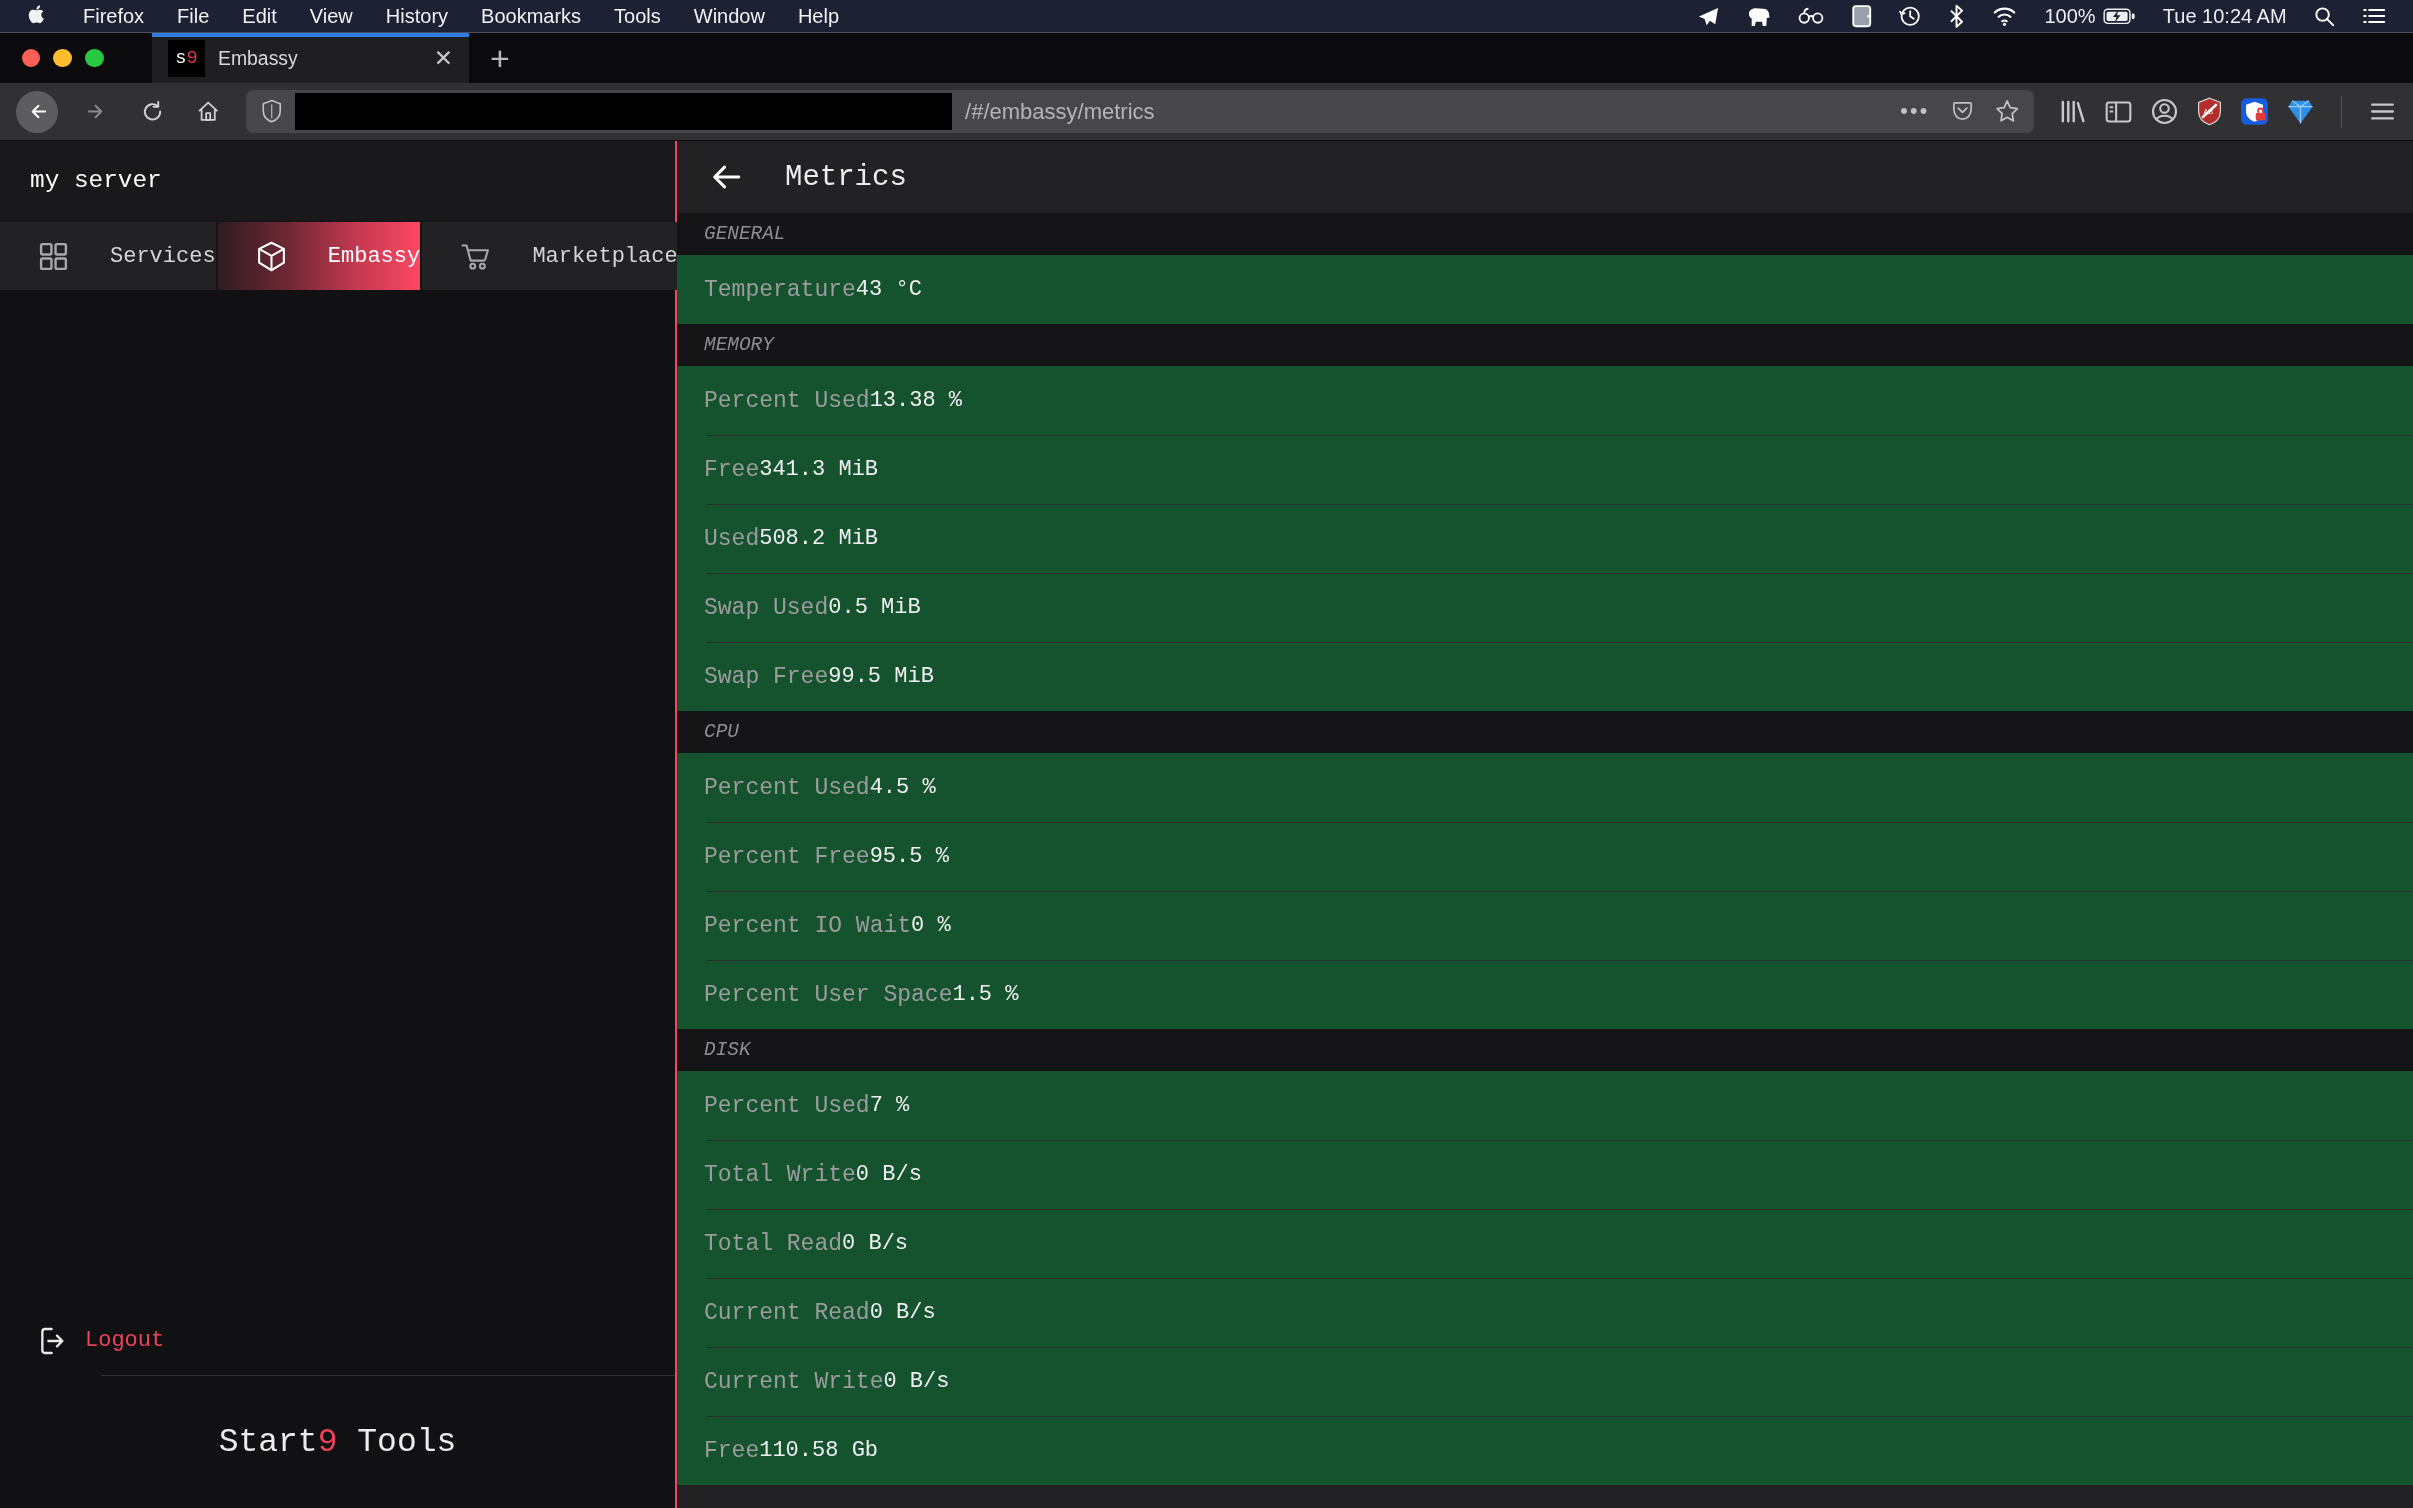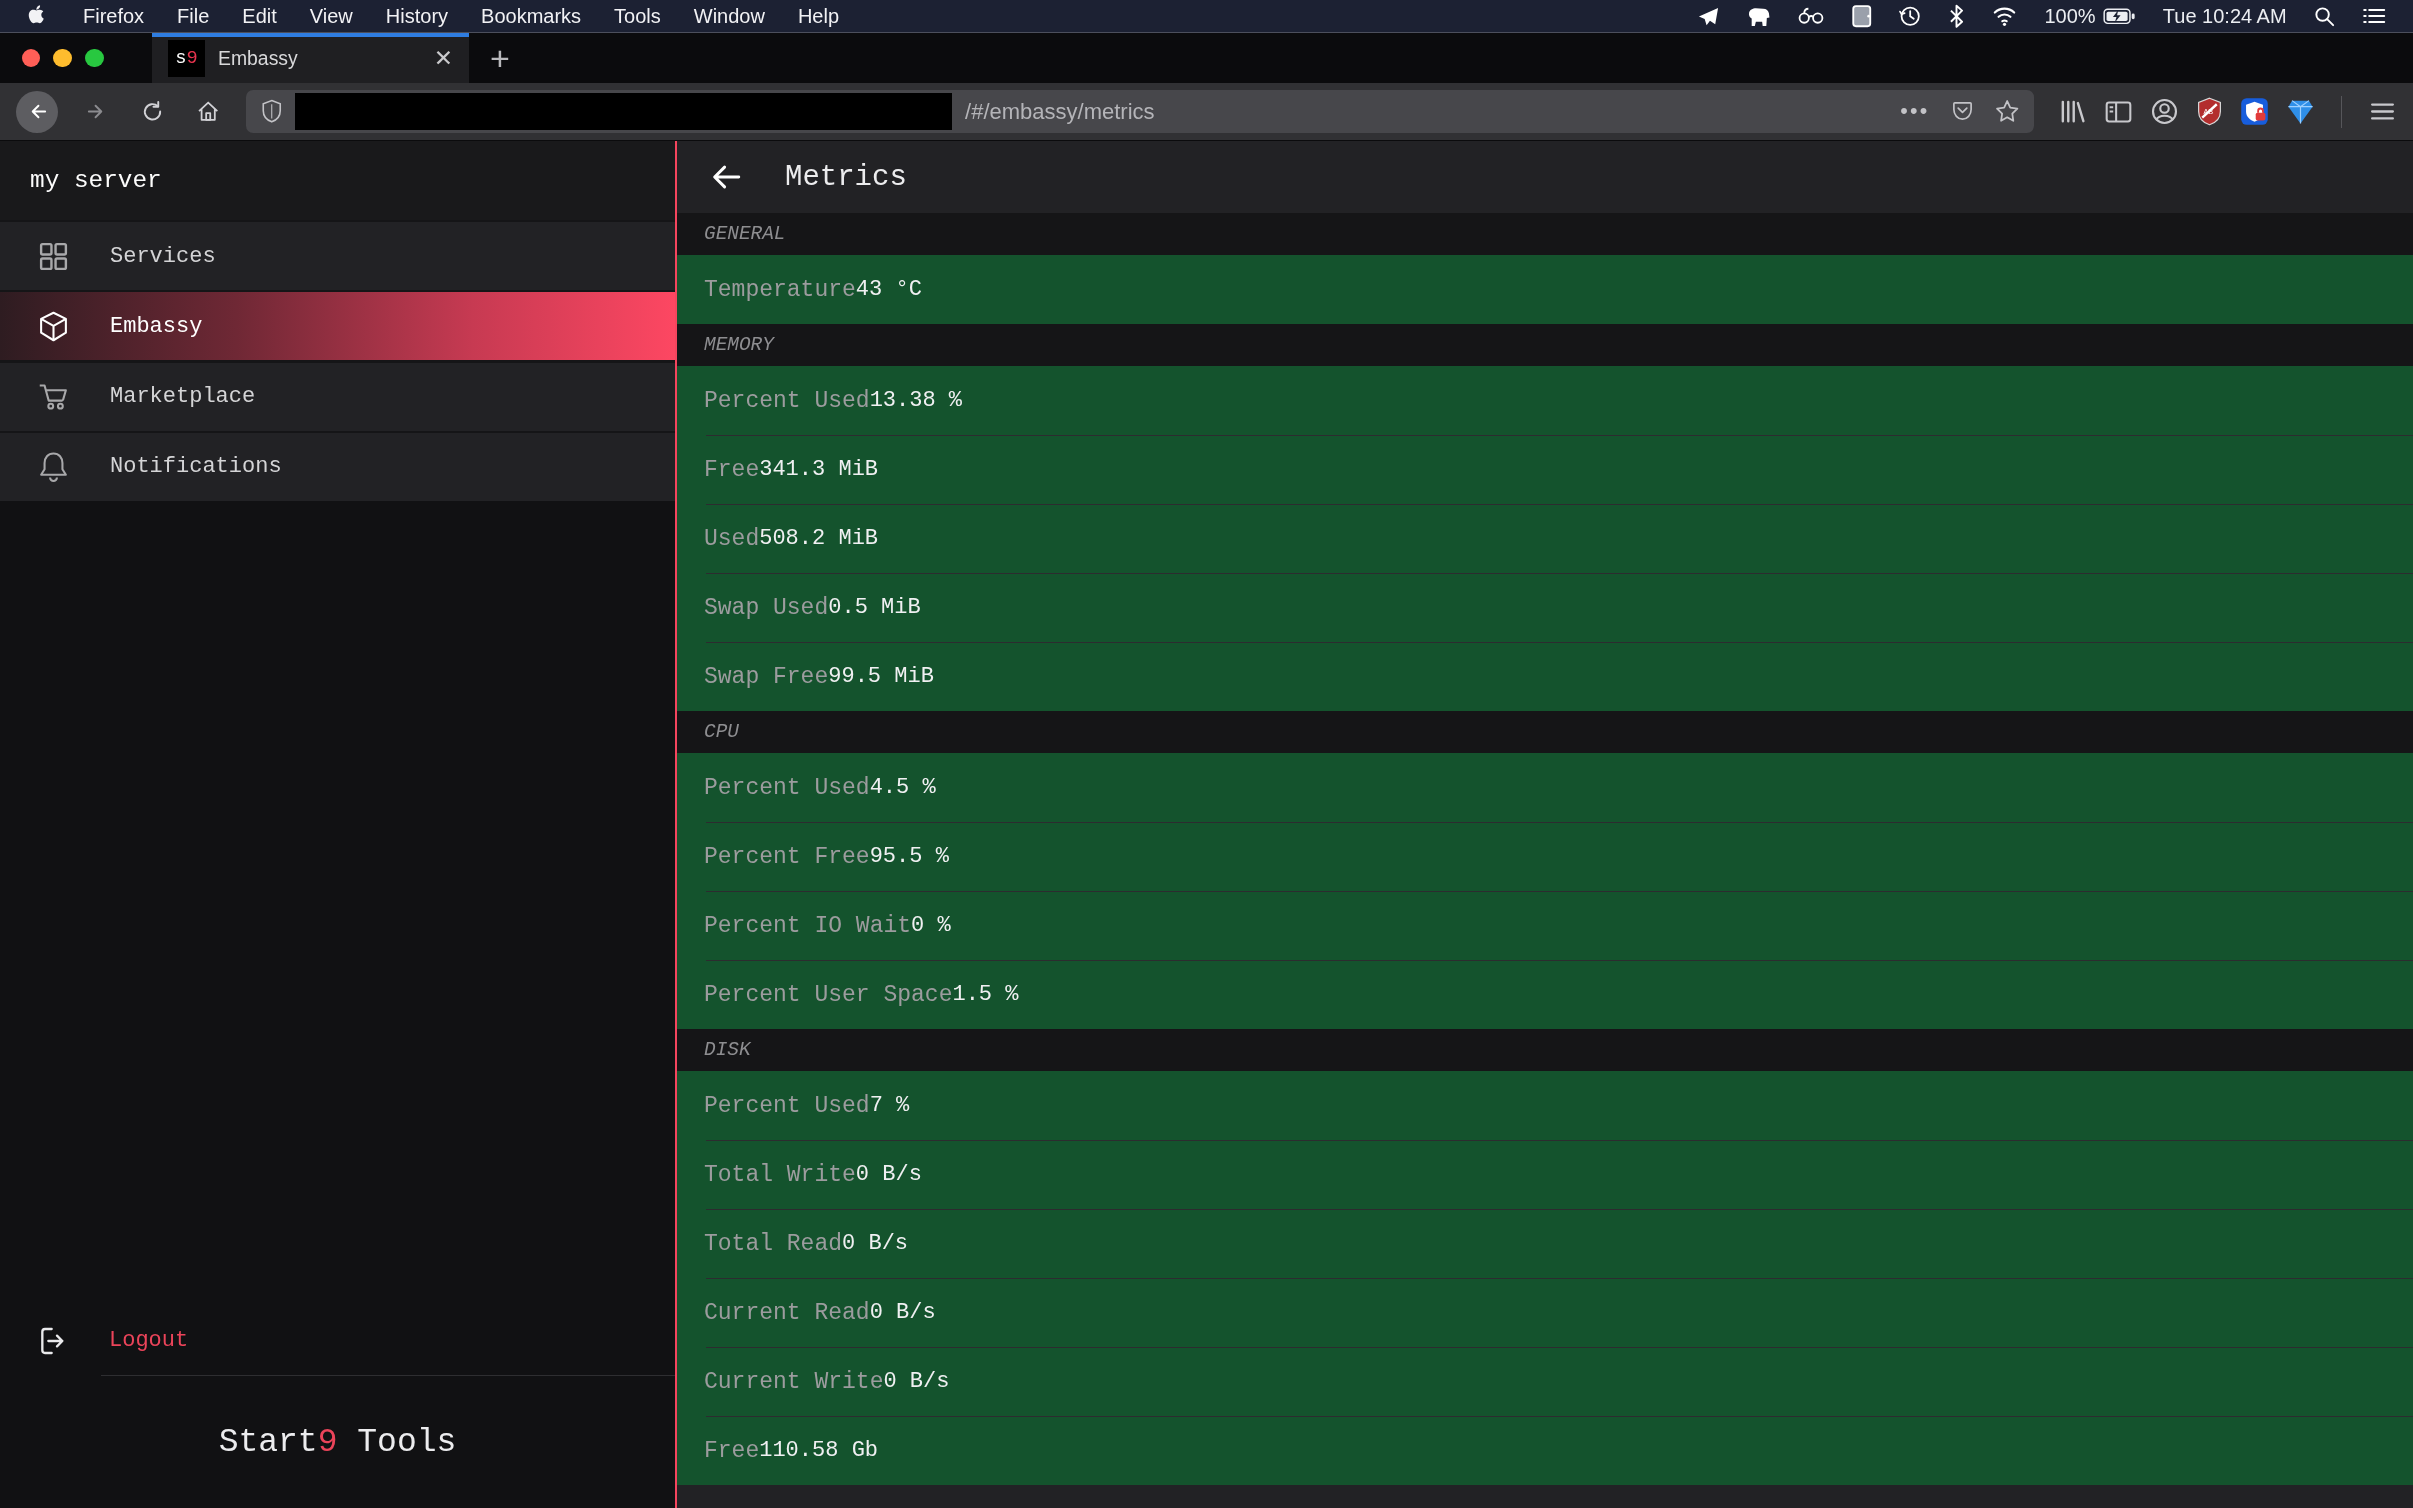--- a/index.html
+++ b/index.html
@@ -47,27 +47,27 @@
   .extensions { display:flex; align-items:center; gap:17px; margin-left:17px; }
   .vsep { width:1.4px; height:32px; background:#56565a; margin:0 8.6px; }
 
   
   .app { position:absolute; top:141px; left:0; right:0; bottom:0; display:flex; }
 
   .sidebar { width:677px; background:#111113; border-right:2.9px solid #f5455e;
              display:flex; flex-direction:column; }
   .sb-header { height:79px; background:#19191b; display:flex; align-items:center;
                padding-left:30px; color:#fdfdfd; font-size:24.4px; }
-  .sb-nav { background:#151517; padding-top:2.2px; display:flex; flex-direction:column; gap:2.2px; }
+  .sb-nav { background:#151517; padding-top:2.2px; display:flex; flex-direction:row; gap:2.2px; }
   .sb-item { height:68px; background:#222225; display:flex; align-items:center; gap:40px;
              padding-left:37px; color:#d4d4d6; font-size:22px; }
   .sb-item.selected { background:linear-gradient(90deg,#2e1c21 0%,#6f2835 35%,#c73a52 70%,#fd4762 100%);
                       color:#ffffff; }
   .sb-spacer { flex:1; }
-  .logout-row { height:68px; display:flex; align-items:center; gap:40px; padding-left:37px;
+  .logout-row { height:68px; display:flex; align-items:center; gap:16px; padding-left:37px;
                 color:#eb445a; font-size:22px;text-align:center; }
   .sb-divider { height:1.4px; background:#2e2e31; margin-left:101px; }
   .brand { height:132px; display:flex; align-items:center; justify-content:center;
            color:#ececee; font-size:33px; white-space:pre; }
   .brand .nine { color:#eb445a; }
 
   .content { flex:1; min-width:0; background:#222225; display:flex; flex-direction:column; }
   .content-header { height:72px; background:#222225; display:flex; align-items:center;
                     gap:42px; padding-left:32px; }
   .page-title { color:#ececee; font-size:29px; }

